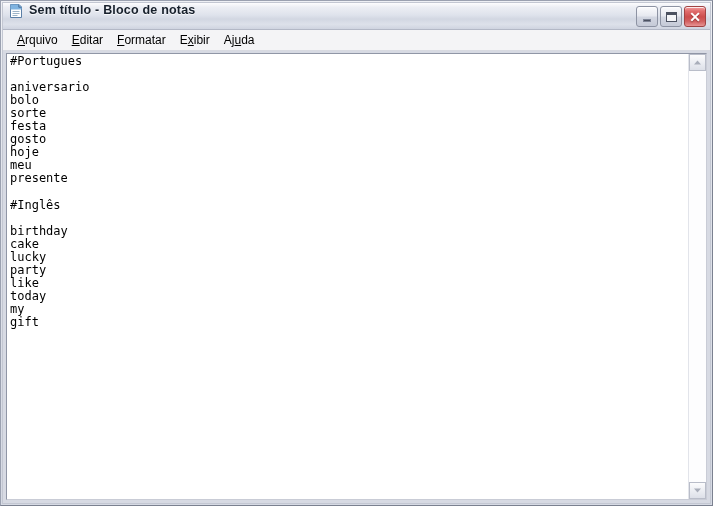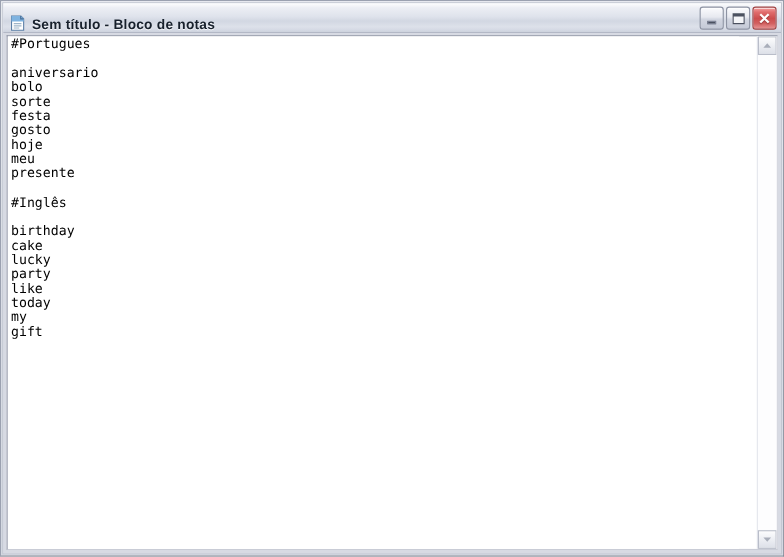--- a/index.html
+++ b/index.html
@@ -47,21 +47,21 @@
     flex: 0 0 27px;
     background: linear-gradient(180deg,
         #fdfdfe 0%,
         #eceef4 16%,
         #dfe3ec 46%,
         #d2d7e2 62%,
         #dde1ea 82%,
         #cfd4e0 100%);
     border-bottom: 1px solid #b3b8c6;
     display: flex;
-    align-items: flex-end;
+    align-items: flex-start;
     padding-left: 5px;
     box-sizing: border-box;
     overflow: hidden;
   }
   #app-icon {
     width: 16px;
     height: 16px;
     flex: 0 0 16px;
     margin-right: 5px;
     position: relative;
@@ -249,20 +249,27 @@
             </span>
         </div>
         <div class="win-btn" id="btn-close">
           <span class="glyph">
             <span class="x">✕</span>
           </span>
         </div>
       </div>
     </div>
 
+    <div id="menu-bar">
+      <div class="menu-item"><u>A</u>rquivo</div>
+      <div class="menu-item"><u>E</u>ditar</div>
+      <div class="menu-item"><u>F</u>ormatar</div>
+      <div class="menu-item">E<u>x</u>ibir</div>
+      <div class="menu-item">Aj<u>u</u>da</div>
+    </div>
 
     <div id="client-area">
       <div id="text-frame">
 
         <div id="text-area">
           <pre id="text-content">#Portugues
 
 aniversario
 bolo
 sorte

